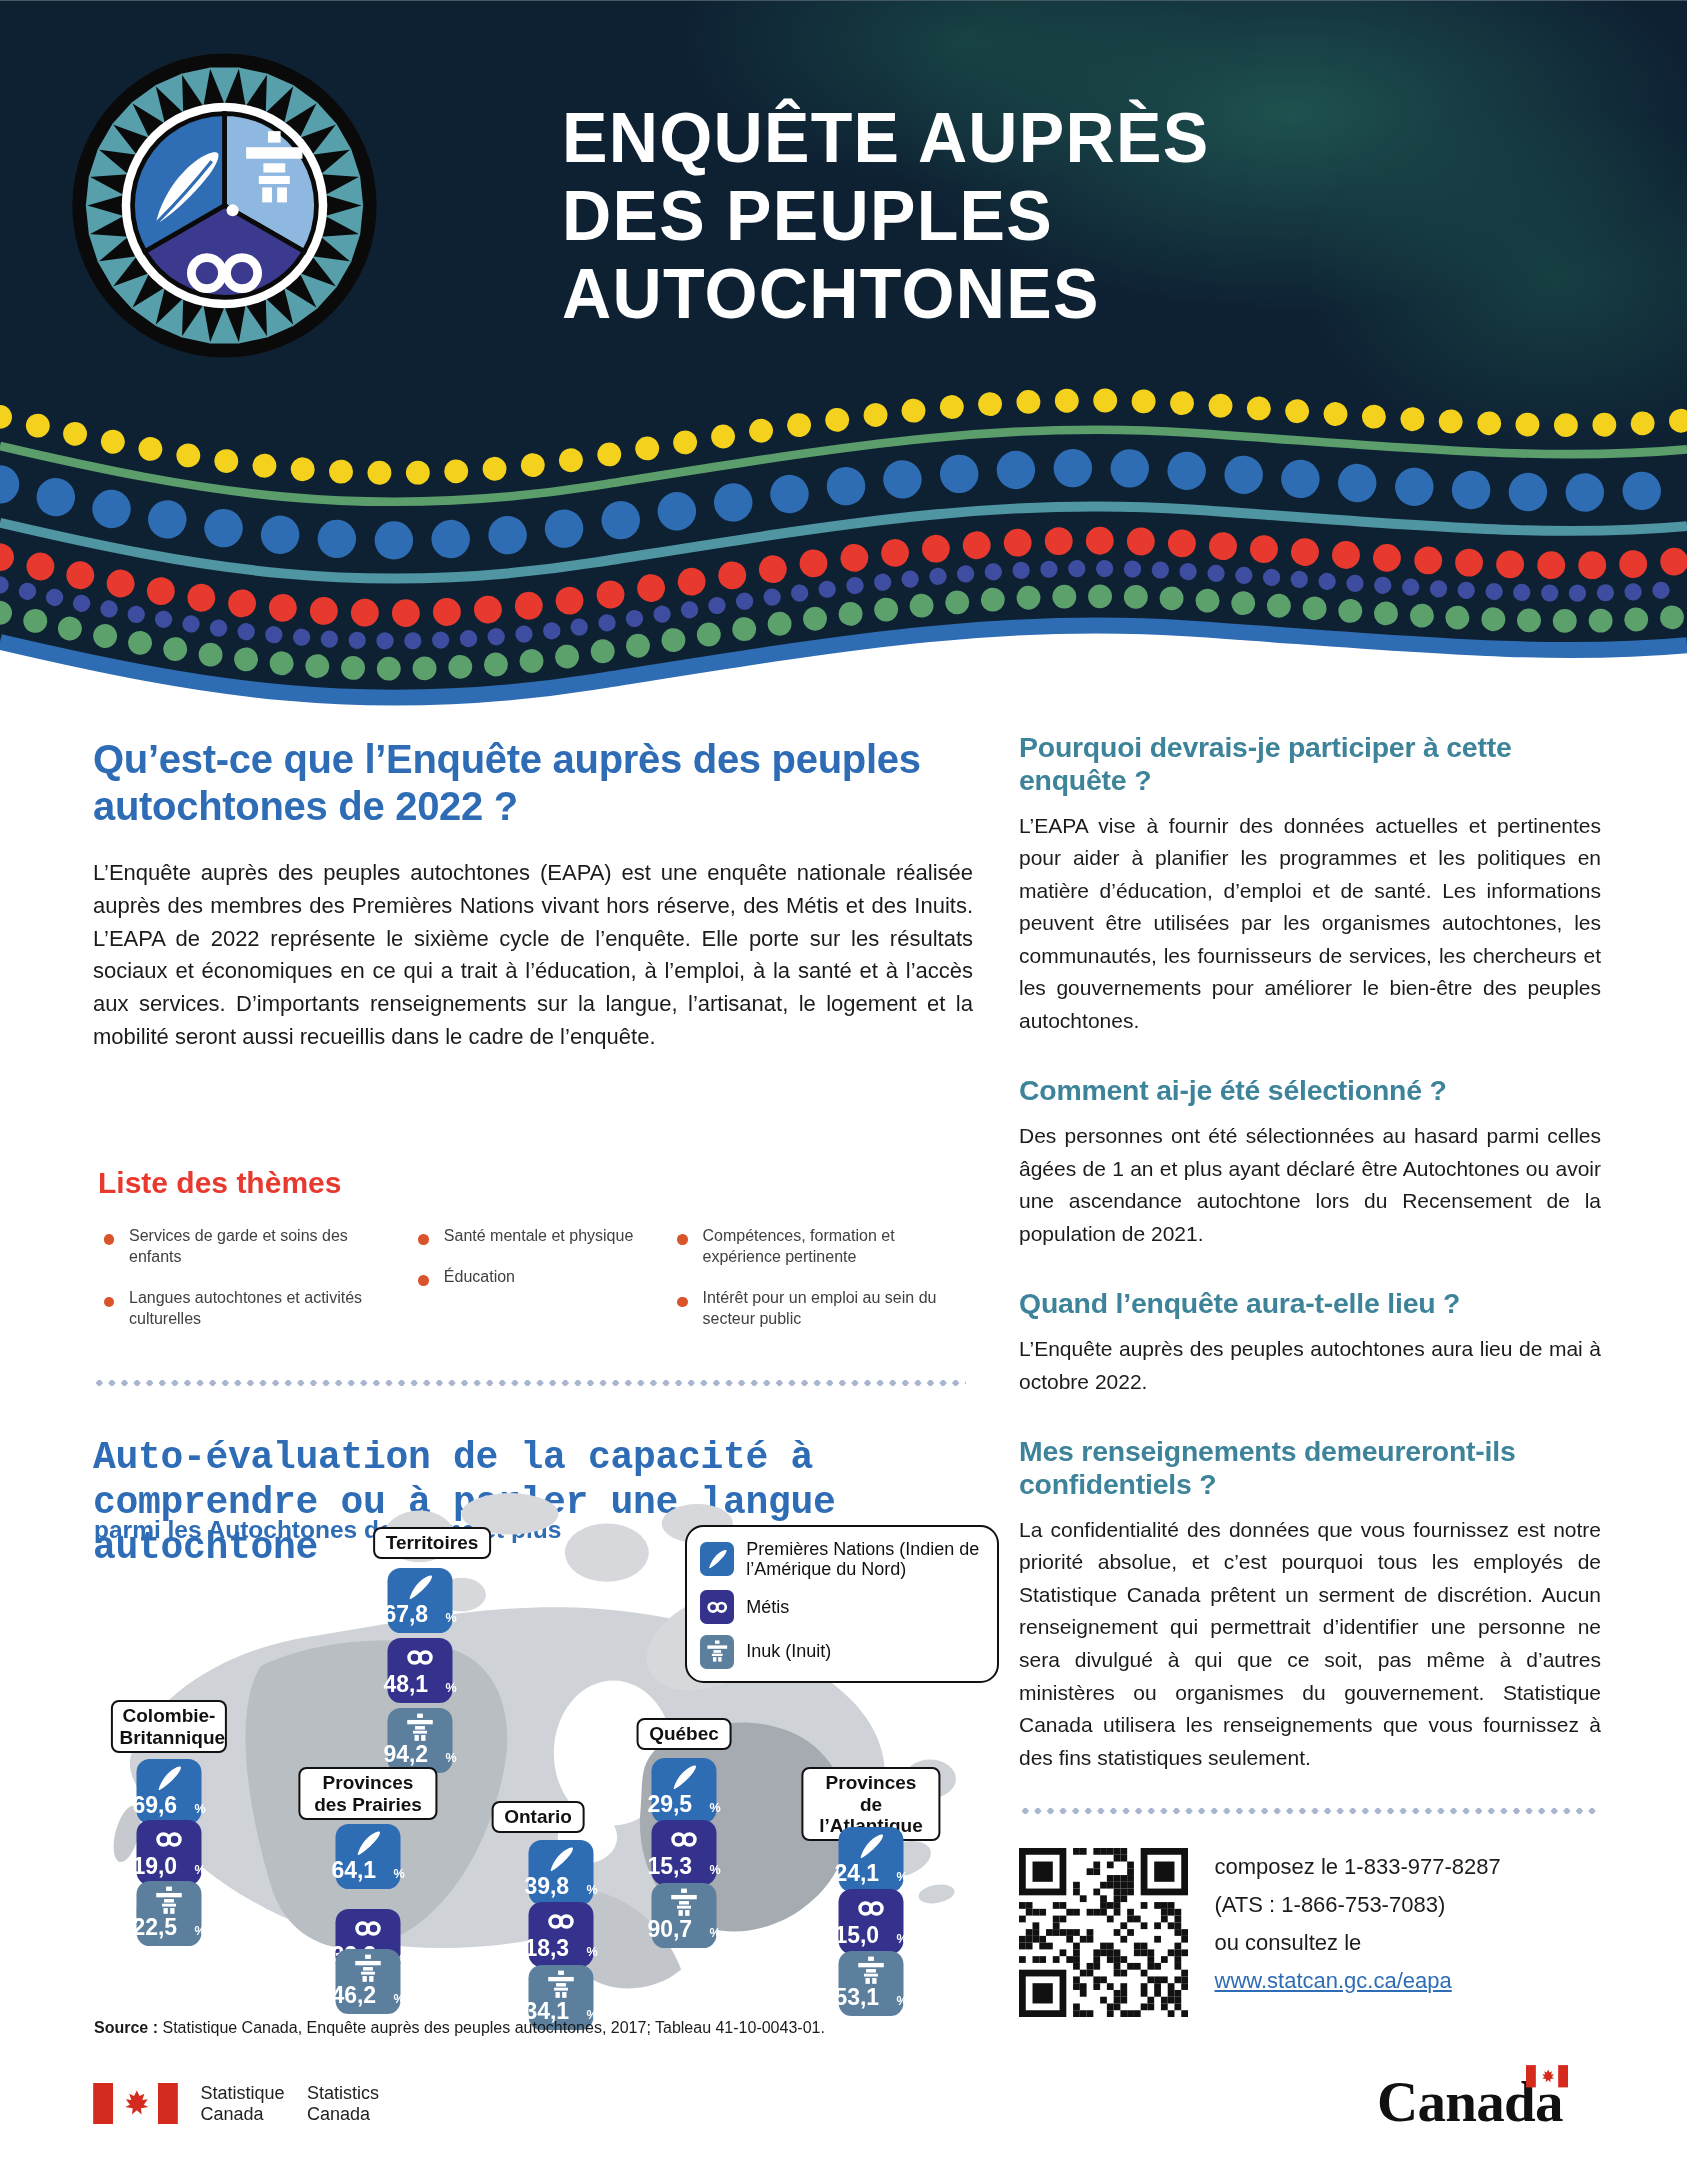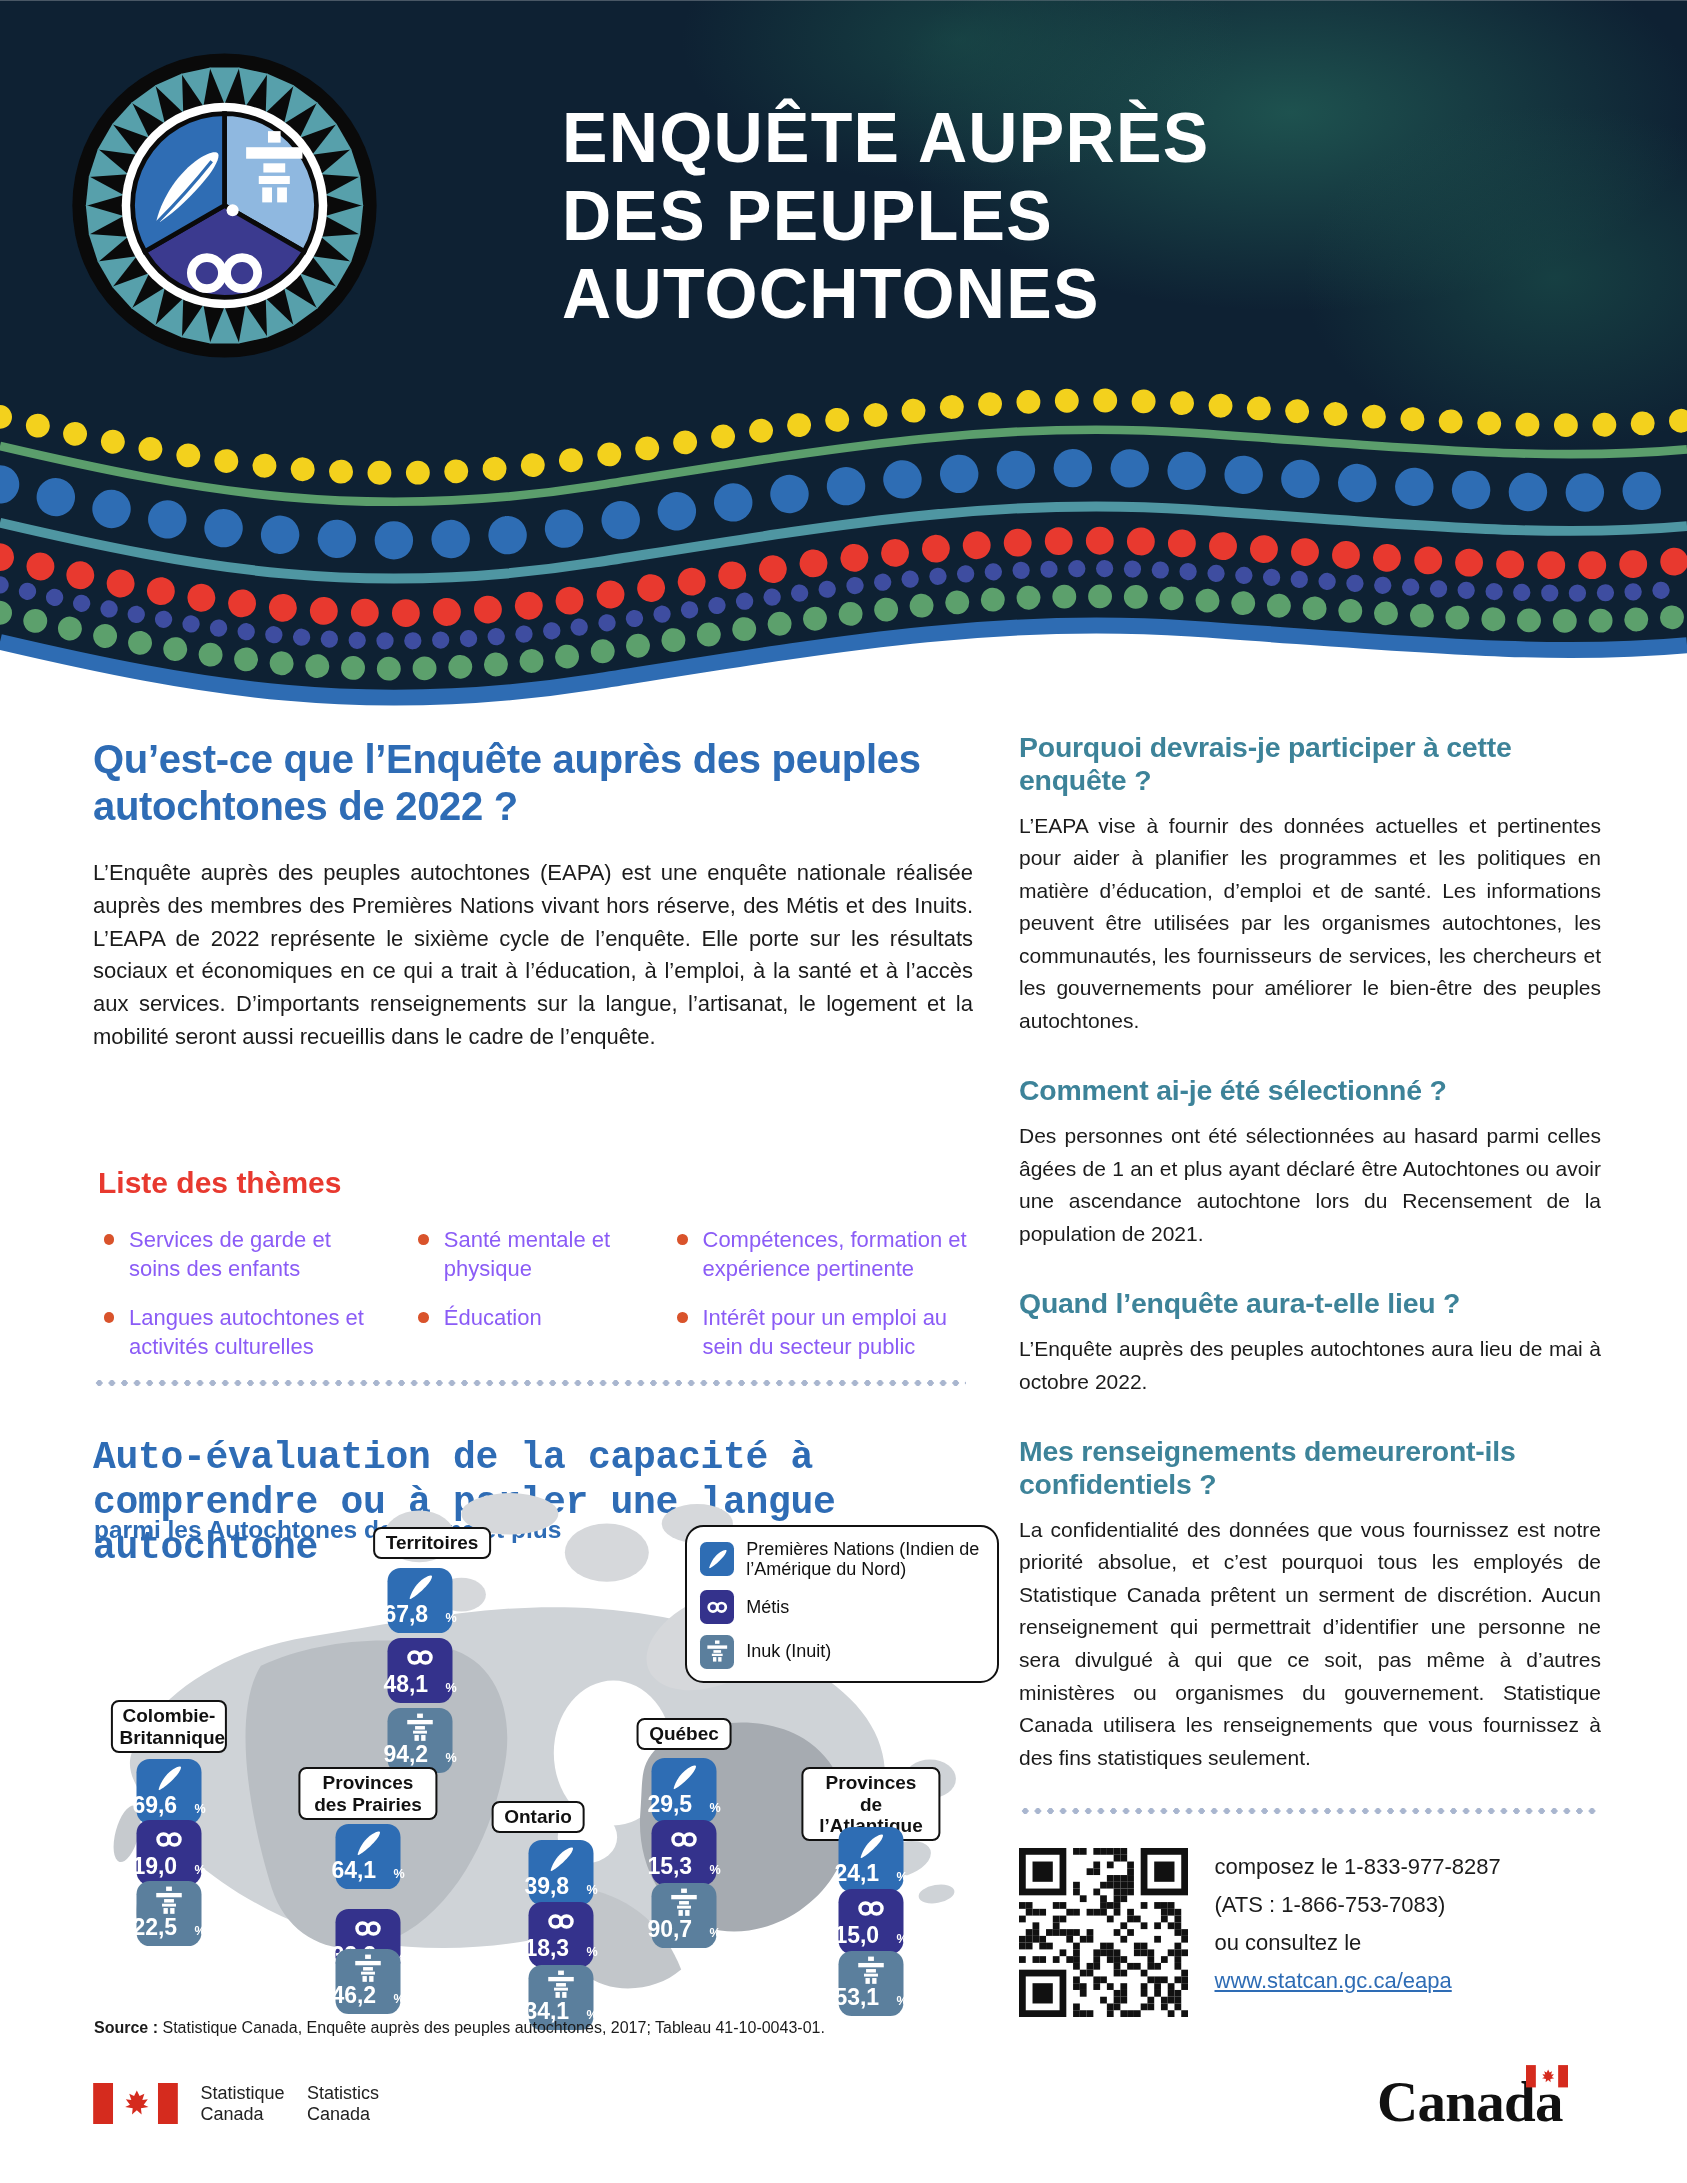--- a/index.html
+++ b/index.html
@@ -20,21 +20,21 @@
   .h-red{color:#e8392f;font-weight:bold;}
   .body-txt{color:#1b1b1b;text-align:justify;}
   .dotsep{height:6px;background-image:radial-gradient(circle,#a9b6cf 42%,rgba(0,0,0,0) 46%);
     background-size:12.6px 6px;background-repeat:repeat-x;}
 
   #what-heading{left:93px;top:736px;width:880px;font-size:40px;line-height:1.17;letter-spacing:-0.3px;}
   #what-body{left:93px;top:857px;width:880px;font-size:22px;line-height:1.49;}
   #themes-heading{left:98px;top:1166px;font-size:30px;}
   #themes-grid{left:101px;top:1225px;width:867px;display:grid;grid-template-columns:1.12fr 0.9fr 1.15fr;column-gap:29px;}
   .theme-col{display:flex;flex-direction:column;}
-  .theme-item{position:relative;padding-left:28px;font-size:22px;line-height:1.32;color:#8b5cf6;margin-bottom:20px;}
+  .theme-item{position:relative;padding-left:28px;font-size:16px;line-height:1.32;color:#404040;margin-bottom:20px;}
   .theme-item::before{content:"";position:absolute;left:2.6px;top:9.3px;width:10.6px;height:10.6px;border-radius:50%;background:#d9532b;}
   #sep-left{left:93px;top:1380px;width:873px;}
   #map-title{left:93px;top:1436px;width:887px;font-size:38px;line-height:1.18;letter-spacing:-0.3px;font-family:Liberation Mono, monospace;}
   #map-subtitle{left:94px;top:1516px;font-size:24.5px;}
   #source-line{left:94px;top:2019px;width:880px;font-size:16px;color:#1b1b1b;}
   #source-line b{font-weight:bold;}
 
   
   #map-block{left:86px;top:1475px;width:880px;height:556px;}
   #map-block > svg{position:absolute;left:0;top:0;}

